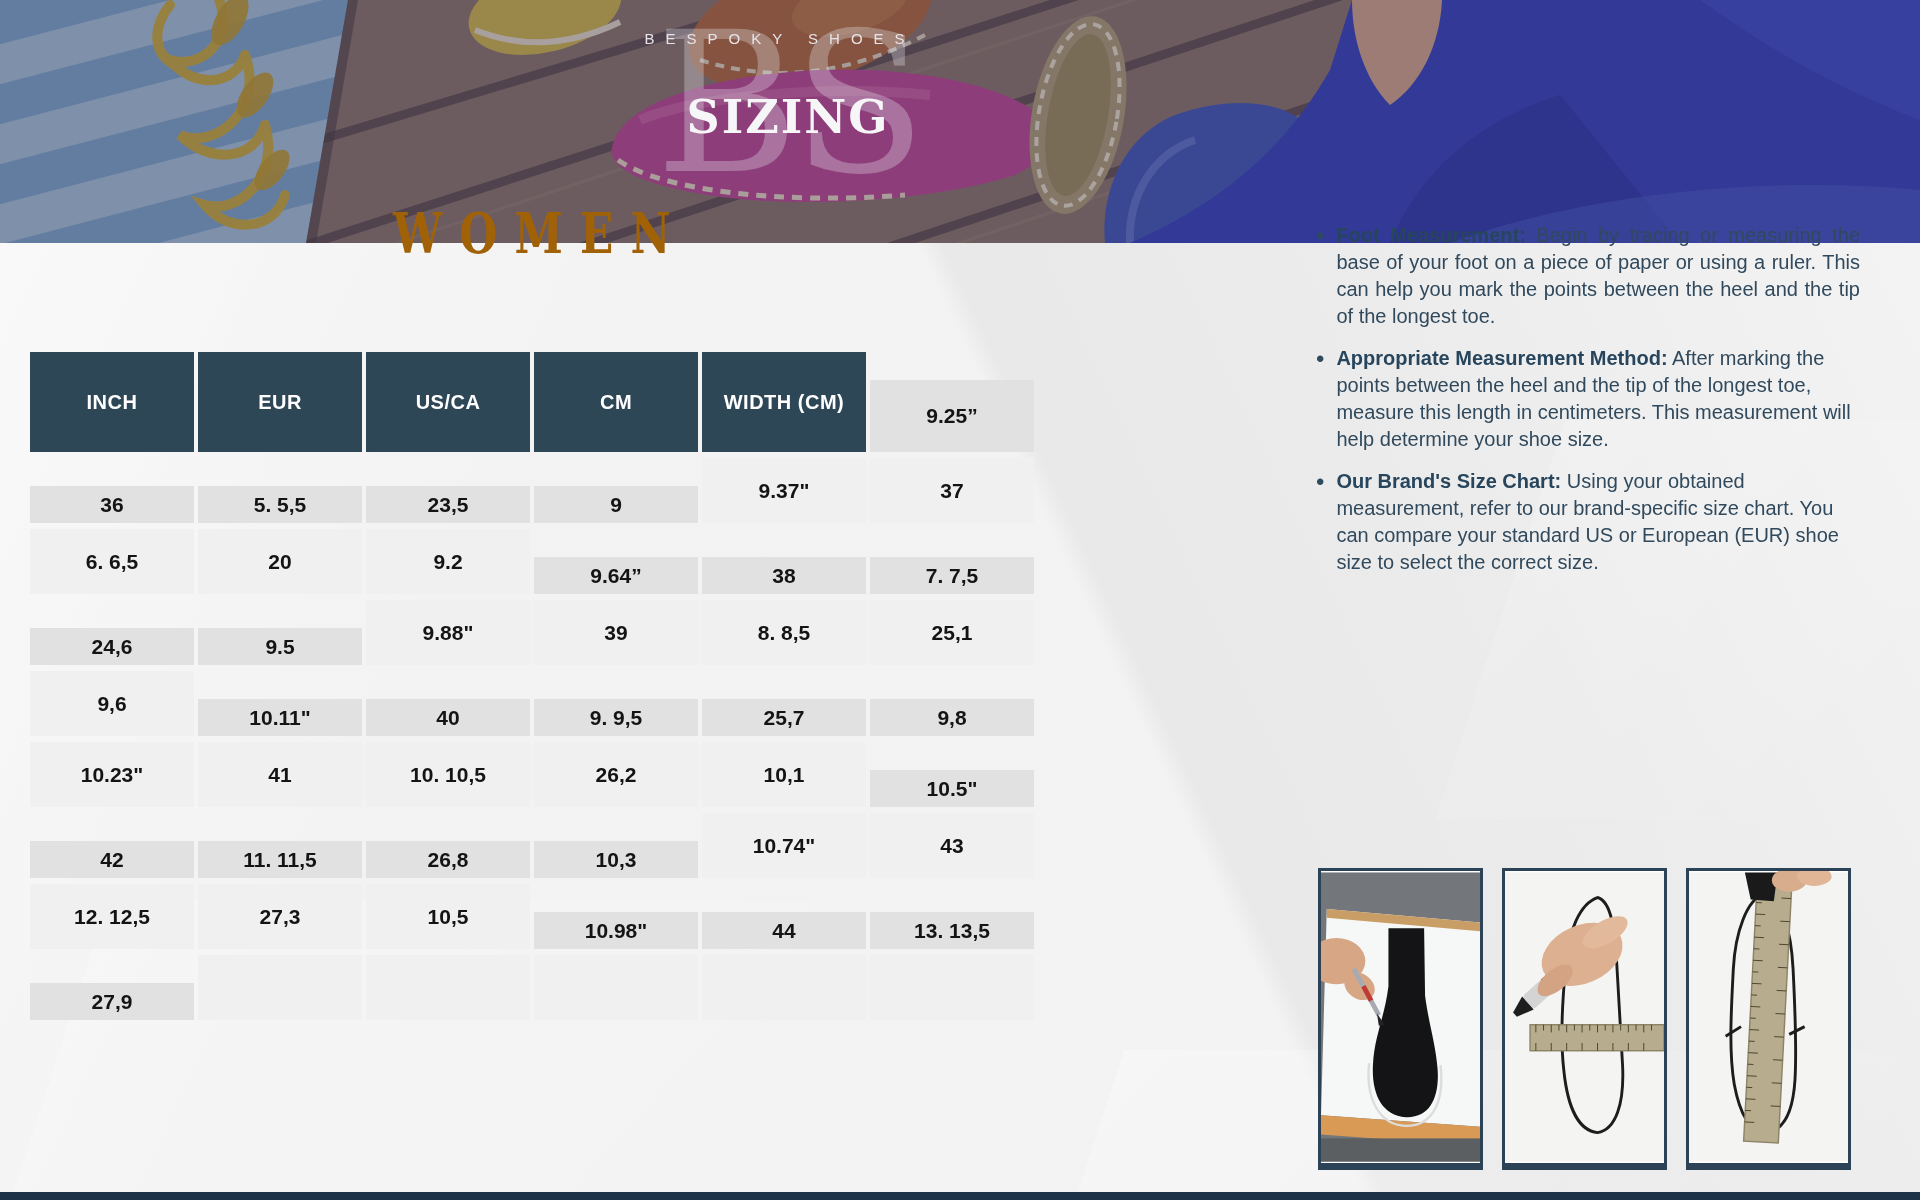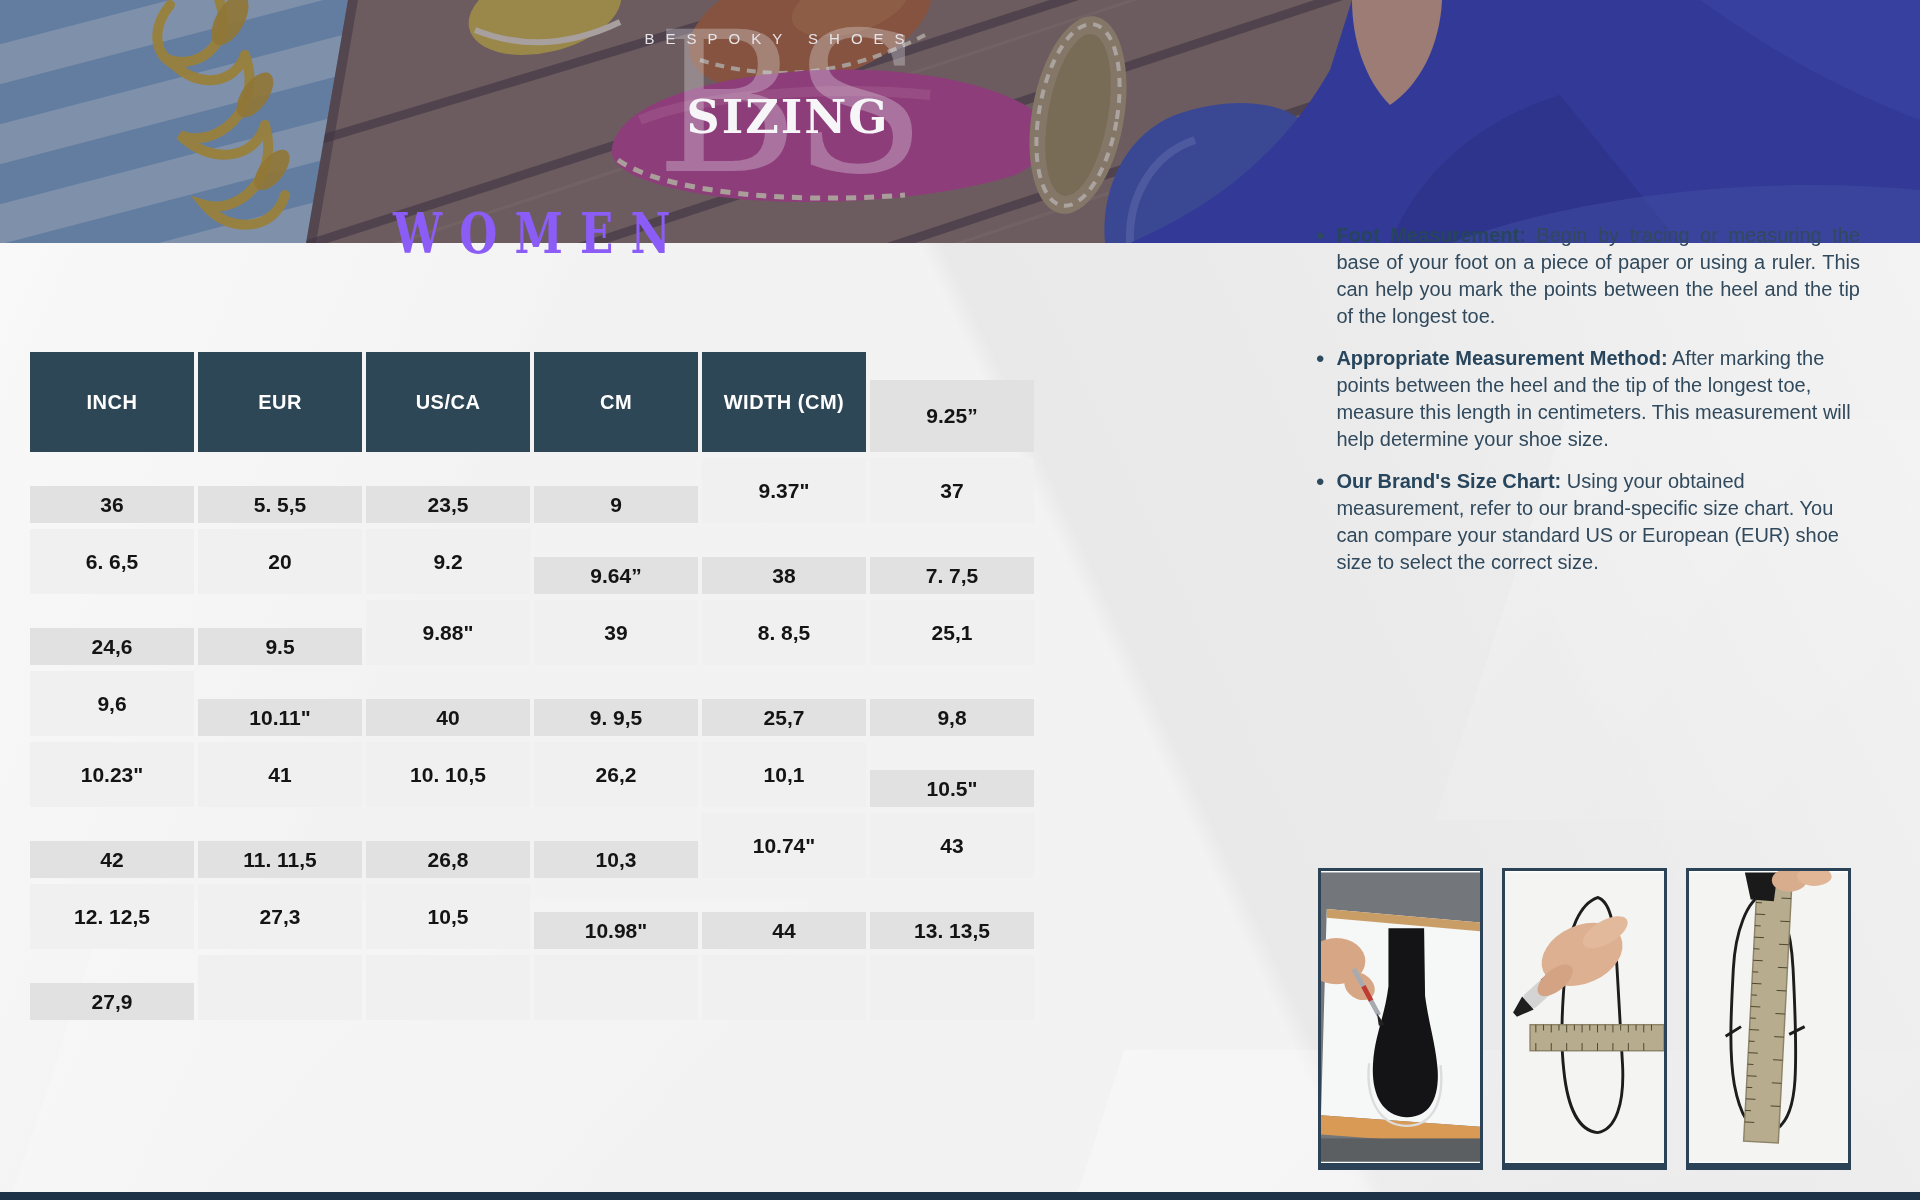--- a/index.html
+++ b/index.html
@@ -32,21 +32,21 @@
   }
   .hero-title {
     position:absolute; left:788px; top:90px; transform:translateX(-50%);
     font-family:"DejaVu Serif", serif; font-weight:bold; font-size:46px;
     color:#f6f6f8; letter-spacing:2px; white-space:nowrap;
   }
 
   
   .women-title {
     position:absolute; left:30px; top:200px; width:1004px; text-align:center;
-    font-family:"DejaVu Serif", serif; font-weight:bold; font-size:56px; color:#8b5cf6;
+    font-family:"DejaVu Serif", serif; font-weight:bold; font-size:56px; color:#a16207;
   }
   .women-title span { display:inline-block; transform:scaleX(0.78); transform-origin:center; letter-spacing:22px; padding-left:22px; }
 
   
   .size-table {
     position:absolute; left:30px; top:352px; width:1004px;
     display:grid; grid-template-columns:repeat(6,1fr);
     grid-template-rows:100px; grid-auto-rows:65px; gap:6px 4px;
   }
   .th {

